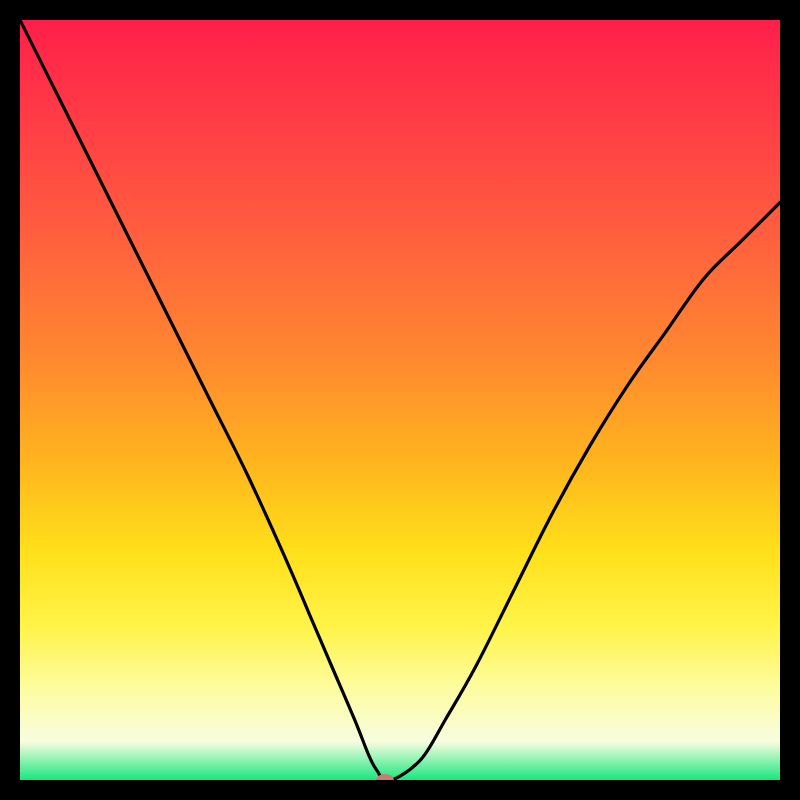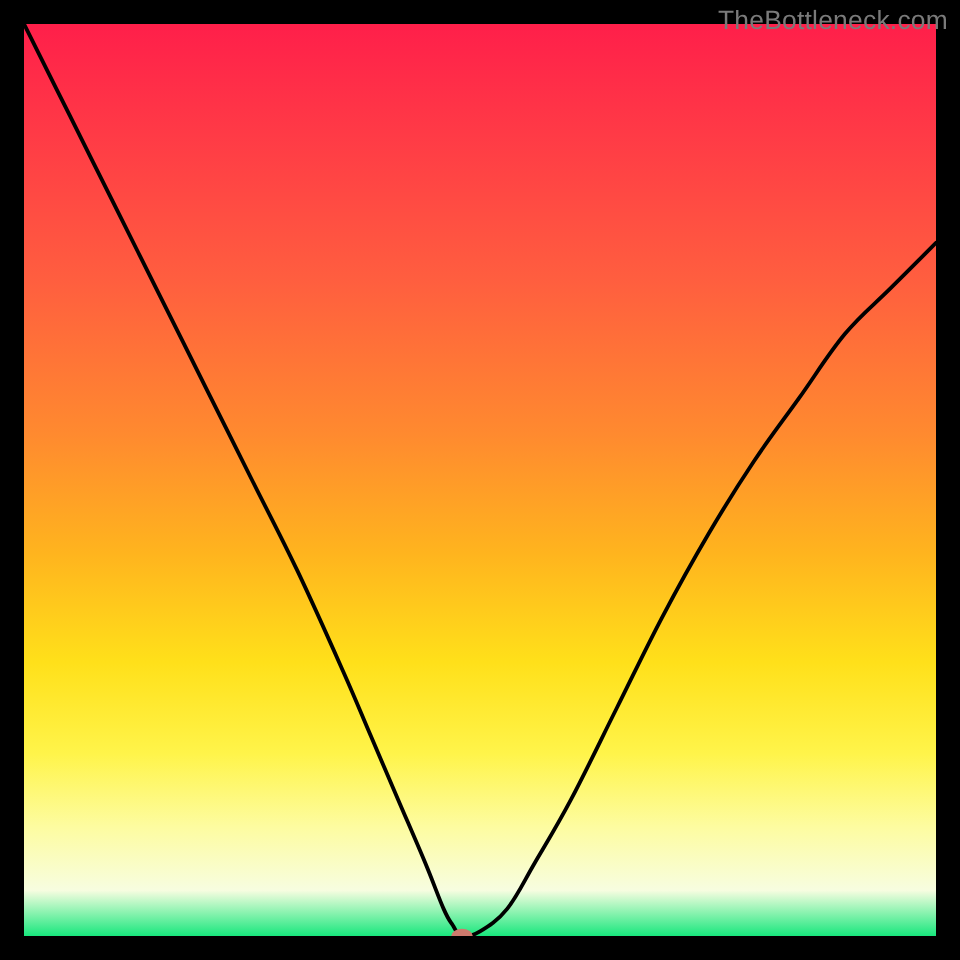--- a/index.html
+++ b/index.html
@@ -65,21 +65,20 @@
   svg.curve {
     position: absolute;
     inset: 0;
     z-index: 2;
   }
 </style>
 </head>
 <body>
 
 <div class="frame">
-  <div class="watermark">TheBottleneck.com</div>
 
   <div class="plot-area">
     <div class="gradient gradient-main"></div>
 
     <svg class="curve" viewBox="0 0 760 760" preserveAspectRatio="none">
       <path id="curve-path" d="M 0.00 0.00 C 6.84 13.68, 24.32 48.64, 38.00 76.00 C 51.68 103.36, 62.32 124.64, 76.00 152.00 C 89.68 179.36, 100.32 200.64, 114.00 228.00 C 127.68 255.36, 138.32 276.64, 152.00 304.00 C 165.68 331.36, 176.32 352.64, 190.00 380.00 C 203.68 407.36, 214.32 427.27, 228.00 456.00 C 241.68 484.73, 255.06 514.98, 266.00 539.60 C 276.94 564.22, 280.59 573.65, 288.80 592.80 C 297.01 611.95, 303.39 626.85, 311.60 646.00 C 319.81 665.15, 327.56 682.78, 334.40 699.20 C 341.24 715.62, 345.50 727.90, 349.60 737.20 C 353.70 746.50, 354.46 746.78, 357.20 750.88 C 359.94 754.98, 360.70 759.04, 364.80 760.00 C 368.90 760.96, 373.16 760.30, 380.00 756.20 C 386.84 752.10, 394.59 747.46, 402.80 737.20 C 411.01 726.94, 416.02 715.62, 425.60 699.20 C 435.18 682.78, 443.69 669.26, 456.00 646.00 C 468.31 622.74, 480.32 597.36, 494.00 570.00 C 507.68 542.64, 518.32 519.99, 532.00 494.00 C 545.68 468.01, 556.32 448.86, 570.00 425.60 C 583.68 402.34, 594.32 385.32, 608.00 364.80 C 621.68 344.28, 632.32 330.75, 646.00 311.60 C 659.68 292.45, 670.32 274.82, 684.00 258.40 C 697.68 241.98, 708.32 234.08, 722.00 220.40 C 735.68 206.72, 753.16 189.24, 760.00 182.40" fill="none" stroke="#000000" stroke-width="3.2" stroke-linecap="round" stroke-linejoin="round"></path>
     </svg>
 
     <div class="dot" id="marker-dot" style="left: 364.8px; top: 760px; background: rgb(205, 122, 109);"></div>
   </div>

